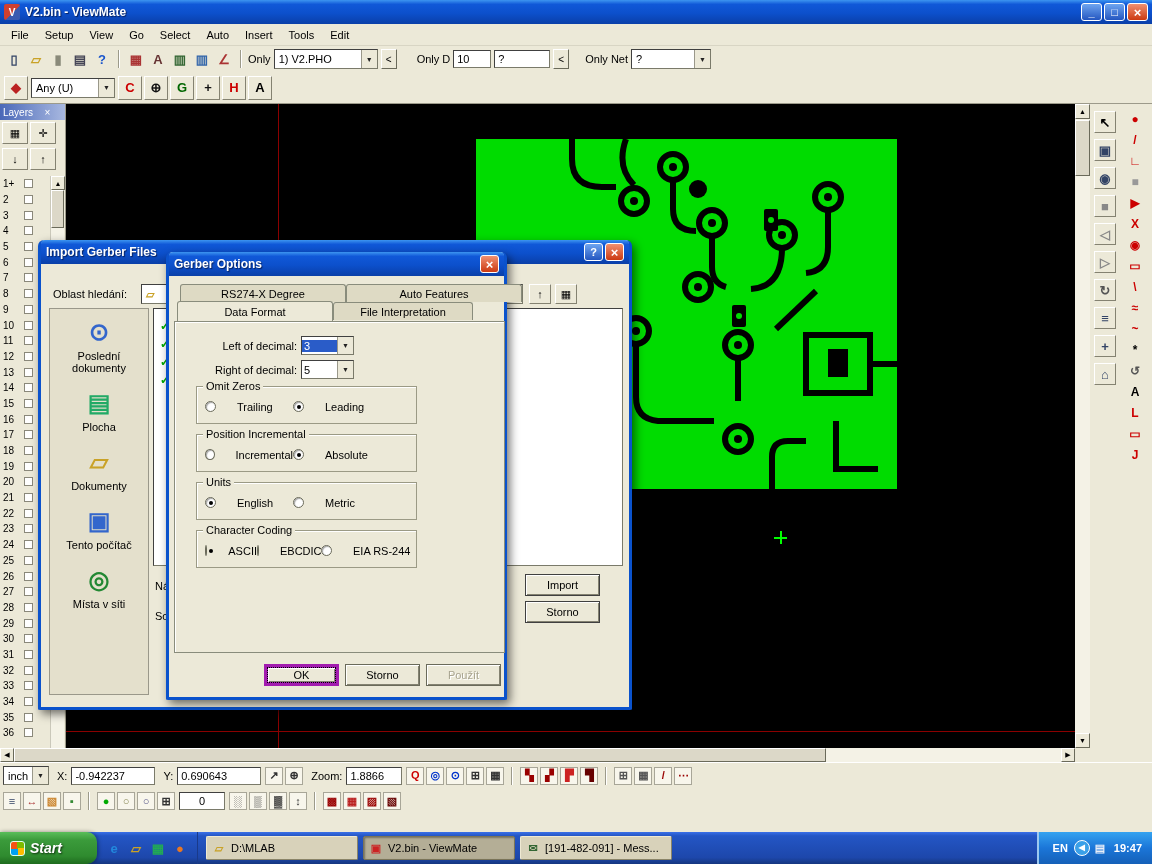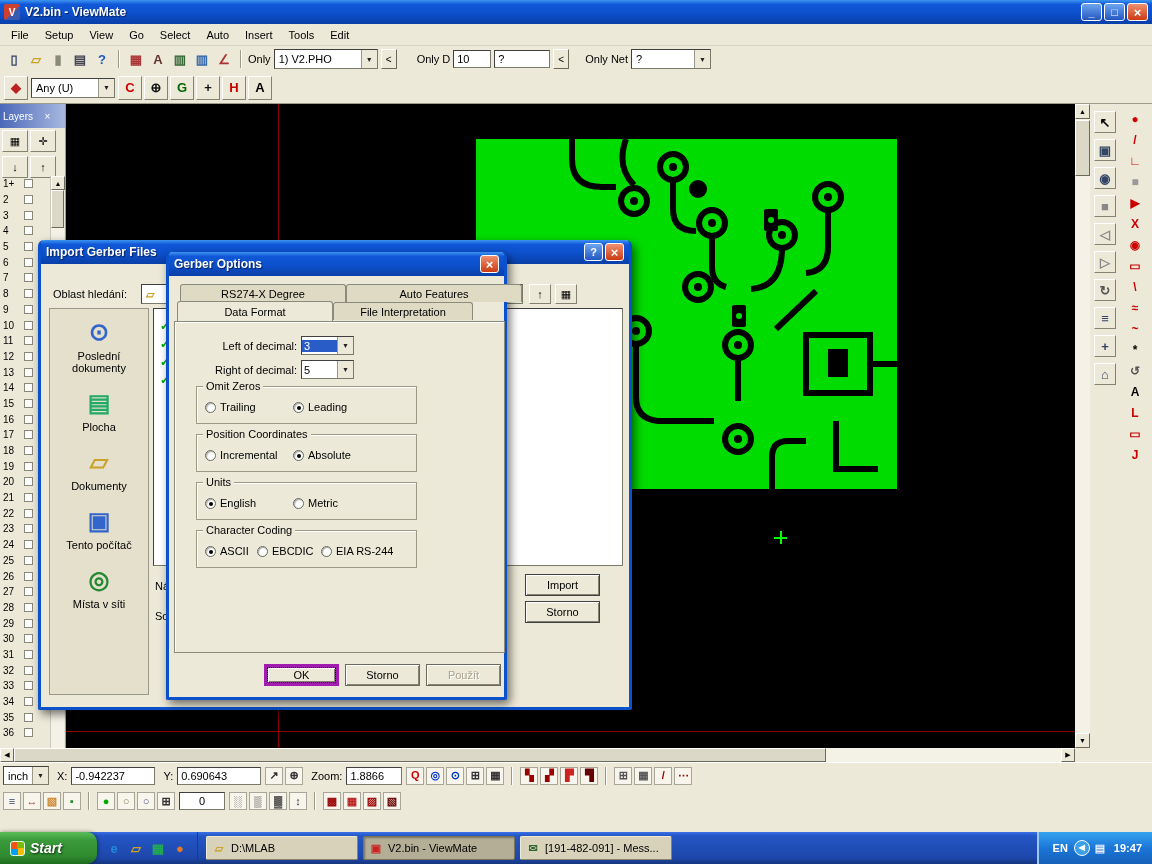--- a/index.html
+++ b/index.html
@@ -37,21 +37,21 @@
     display:flex;align-items:center;justify-content:center}
   .carr::after{content:"▼";font-size:7px;color:#222}
   .xinput{background:#fff;border:1px solid #7a7a6a;border-top-color:#404040;border-left-color:#404040;
     height:18px;display:inline-flex;align-items:center;padding:0 3px}
   .sbtn{width:16px;height:20px;background:#ece9d8;border:1px solid #fff;border-right-color:#6a6a5a;
     border-bottom-color:#6a6a5a;display:inline-flex;align-items:center;justify-content:center;font-size:10px}
 
   
   #layers-panel{position:absolute;left:0;top:104px;width:66px;height:644px;background:#ece9d8;border-right:1px solid #9c9a8a}
   .lp-head{height:16px;display:flex;align-items:center;background:linear-gradient(90deg,#4a68b8,#a8b8e0);
-    color:#fff;font-size:10px;padding:12px 3px}
+    color:#fff;font-size:10px;padding:4px 3px}
   .lp-head span{flex:1}
   .lp-x{color:#fff;width:12px;text-align:center;font-size:10px}
   .lp-btnrow{display:flex;gap:2px;padding:2px}
   .lp-btn{width:26px;height:22px;background:#ece9d8;border:1px solid #fff;border-right-color:#848271;
     border-bottom-color:#848271;display:flex;align-items:center;justify-content:center;font-size:11px}
   #layer-list{position:absolute;left:0;top:72px;width:50px;bottom:0;overflow:hidden}
   .layer-row{height:15.7px;display:flex;align-items:center;padding-left:3px;gap:5px}
   .lnum{width:16px;font-size:10px}
   .lbox{width:9px;height:9px;background:#fff;border:1px solid #8a887a}
   .lp-scroll{position:absolute;right:1px;top:72px;width:14px;bottom:0;background:#f4f2e6;border-left:1px solid #cac8ba}
@@ -130,21 +130,21 @@
     border:1px solid #898c7c;box-shadow:inset 1px 1px 0 #fff}
   .field-row{position:absolute;display:flex;align-items:center}
   .field-row .flabel{width:110px;text-align:right;margin-right:4px}
   .fcombo{width:53px;height:19px}
   .fcombo .cval{padding:0 2px}
   .cval.sel{background:#2a5cc8;color:#fff}
   #gerber-groups{position:absolute;left:27px;top:134px;width:221px}
   .group-box{position:relative;border:1px solid #9b9a85;box-shadow:1px 1px 0 #fff inset;height:38px;margin-bottom:10px}
   .group-cap{position:absolute;left:6px;top:-7px;background:#ece9d8;padding:0 3px}
   .group-row{display:flex;align-items:center;height:100%;padding-left:8px;padding-top:4px}
-  .radio-item{display:flex;align-items:center;gap:4px}
+  .radio-item{display:flex;align-items:flex-start;gap:21px}
   .radio{width:11px;height:11px;border-radius:50%;background:#fff;border:1px solid #6a6a5a;
     box-shadow:inset 1px 1px 1px rgba(0,0,0,.35);position:relative}
   .radio.sel::after{content:"";position:absolute;left:3px;top:3px;width:4px;height:4px;border-radius:50%;background:#000}
   #gerber-buttons{position:absolute;left:0;top:412px;width:100%;display:flex;gap:6px;padding-left:95px}
   .gbtn{width:75px;height:22px;background:#ece9d8;border:1px solid #6a6a5a;
     box-shadow:inset 1px 1px 0 #fff,inset -1px -1px 0 #848271;display:flex;align-items:center;justify-content:center}
   .gbtn.focused{border:4px solid #a21caf;outline:1px dotted #000;outline-offset:-4px}
   .gbtn.disabled{color:#a8a490;text-shadow:1px 1px 0 #fff}
 
   
@@ -678,21 +678,21 @@
               <span class="radio" data-name="radio-button"></span>
               <span data-name="radio-label">Trailing</span>
             </span>
             <span class="radio-item" data-name="radio-leading">
               <span class="radio sel" data-name="radio-button"></span>
               <span data-name="radio-label">Leading</span>
             </span>
           </div>
         </div>
         <div class="group-box" data-name="group-position-coordinates">
-          <span class="group-cap" data-name="group-label">Position Coordinates</span>
+          <span class="group-cap" data-name="group-label">Position Incremental</span>
           <div class="group-row">
             <span class="radio-item" data-name="radio-incremental" style="width: 88px;">
               <span class="radio" data-name="radio-button"></span>
               <span data-name="radio-label">Incremental</span>
             </span>
             <span class="radio-item" data-name="radio-absolute">
               <span class="radio sel" data-name="radio-button"></span>
               <span data-name="radio-label">Absolute</span>
             </span>
           </div>

